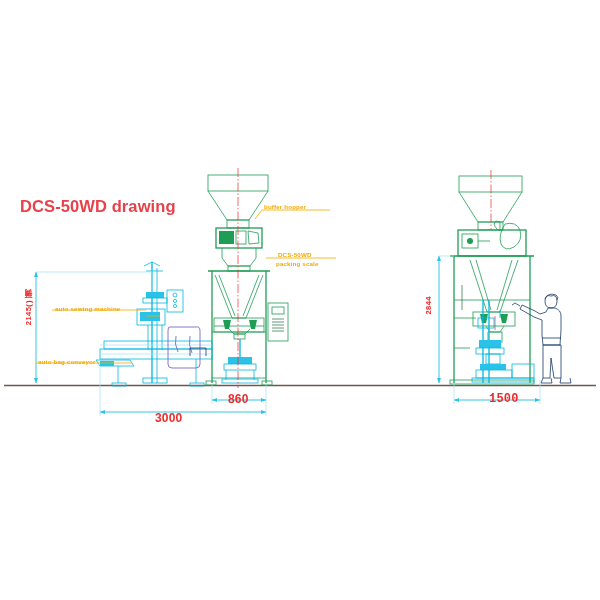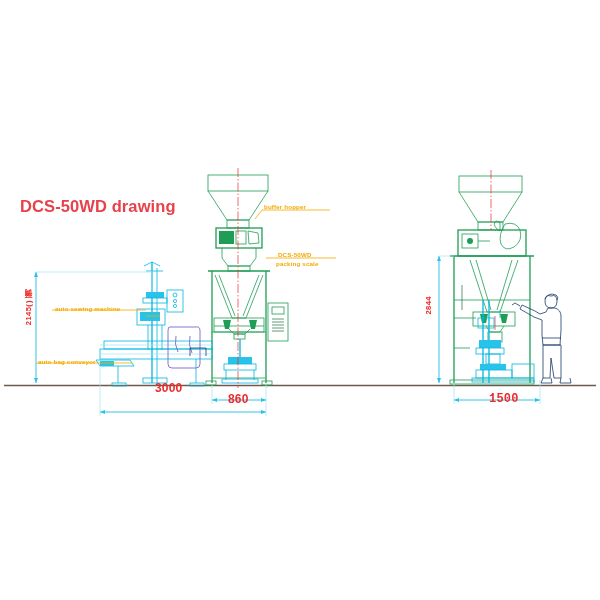--- a/index.html
+++ b/index.html
@@ -18,21 +18,21 @@
   }
   .lbl.l1{left:55px;top:305px;}
   .lbl.l2{left:38px;top:358px;}
   .lbl.l3{left:264px;top:203px;}
   .lbl.l4{left:278px;top:251px;}
   .lbl.l5{left:276px;top:260px;}
   .dim{
     position:absolute;font-size:12px;font-weight:bold;
     color:#ee2b2b;white-space:nowrap;letter-spacing:.2px;
   }
-  .dim.d3000{left:155px;top:381px;}
+  .dim.d3000{left:155px;top:411px;}
   .dim.d860{left:228px;top:392px;}
   .dim.d1500{left:489px;top:392px;font-family:Liberation Mono, monospace;}
   .dim.vert{
     left:24px;top:300px;
     writing-mode:vertical-rl;transform:rotate(180deg);
     font-size:7.6px;letter-spacing:.4px;
   }
   .dim.vert2{
     left:424px;top:296px;
     writing-mode:vertical-rl;transform:rotate(180deg);

